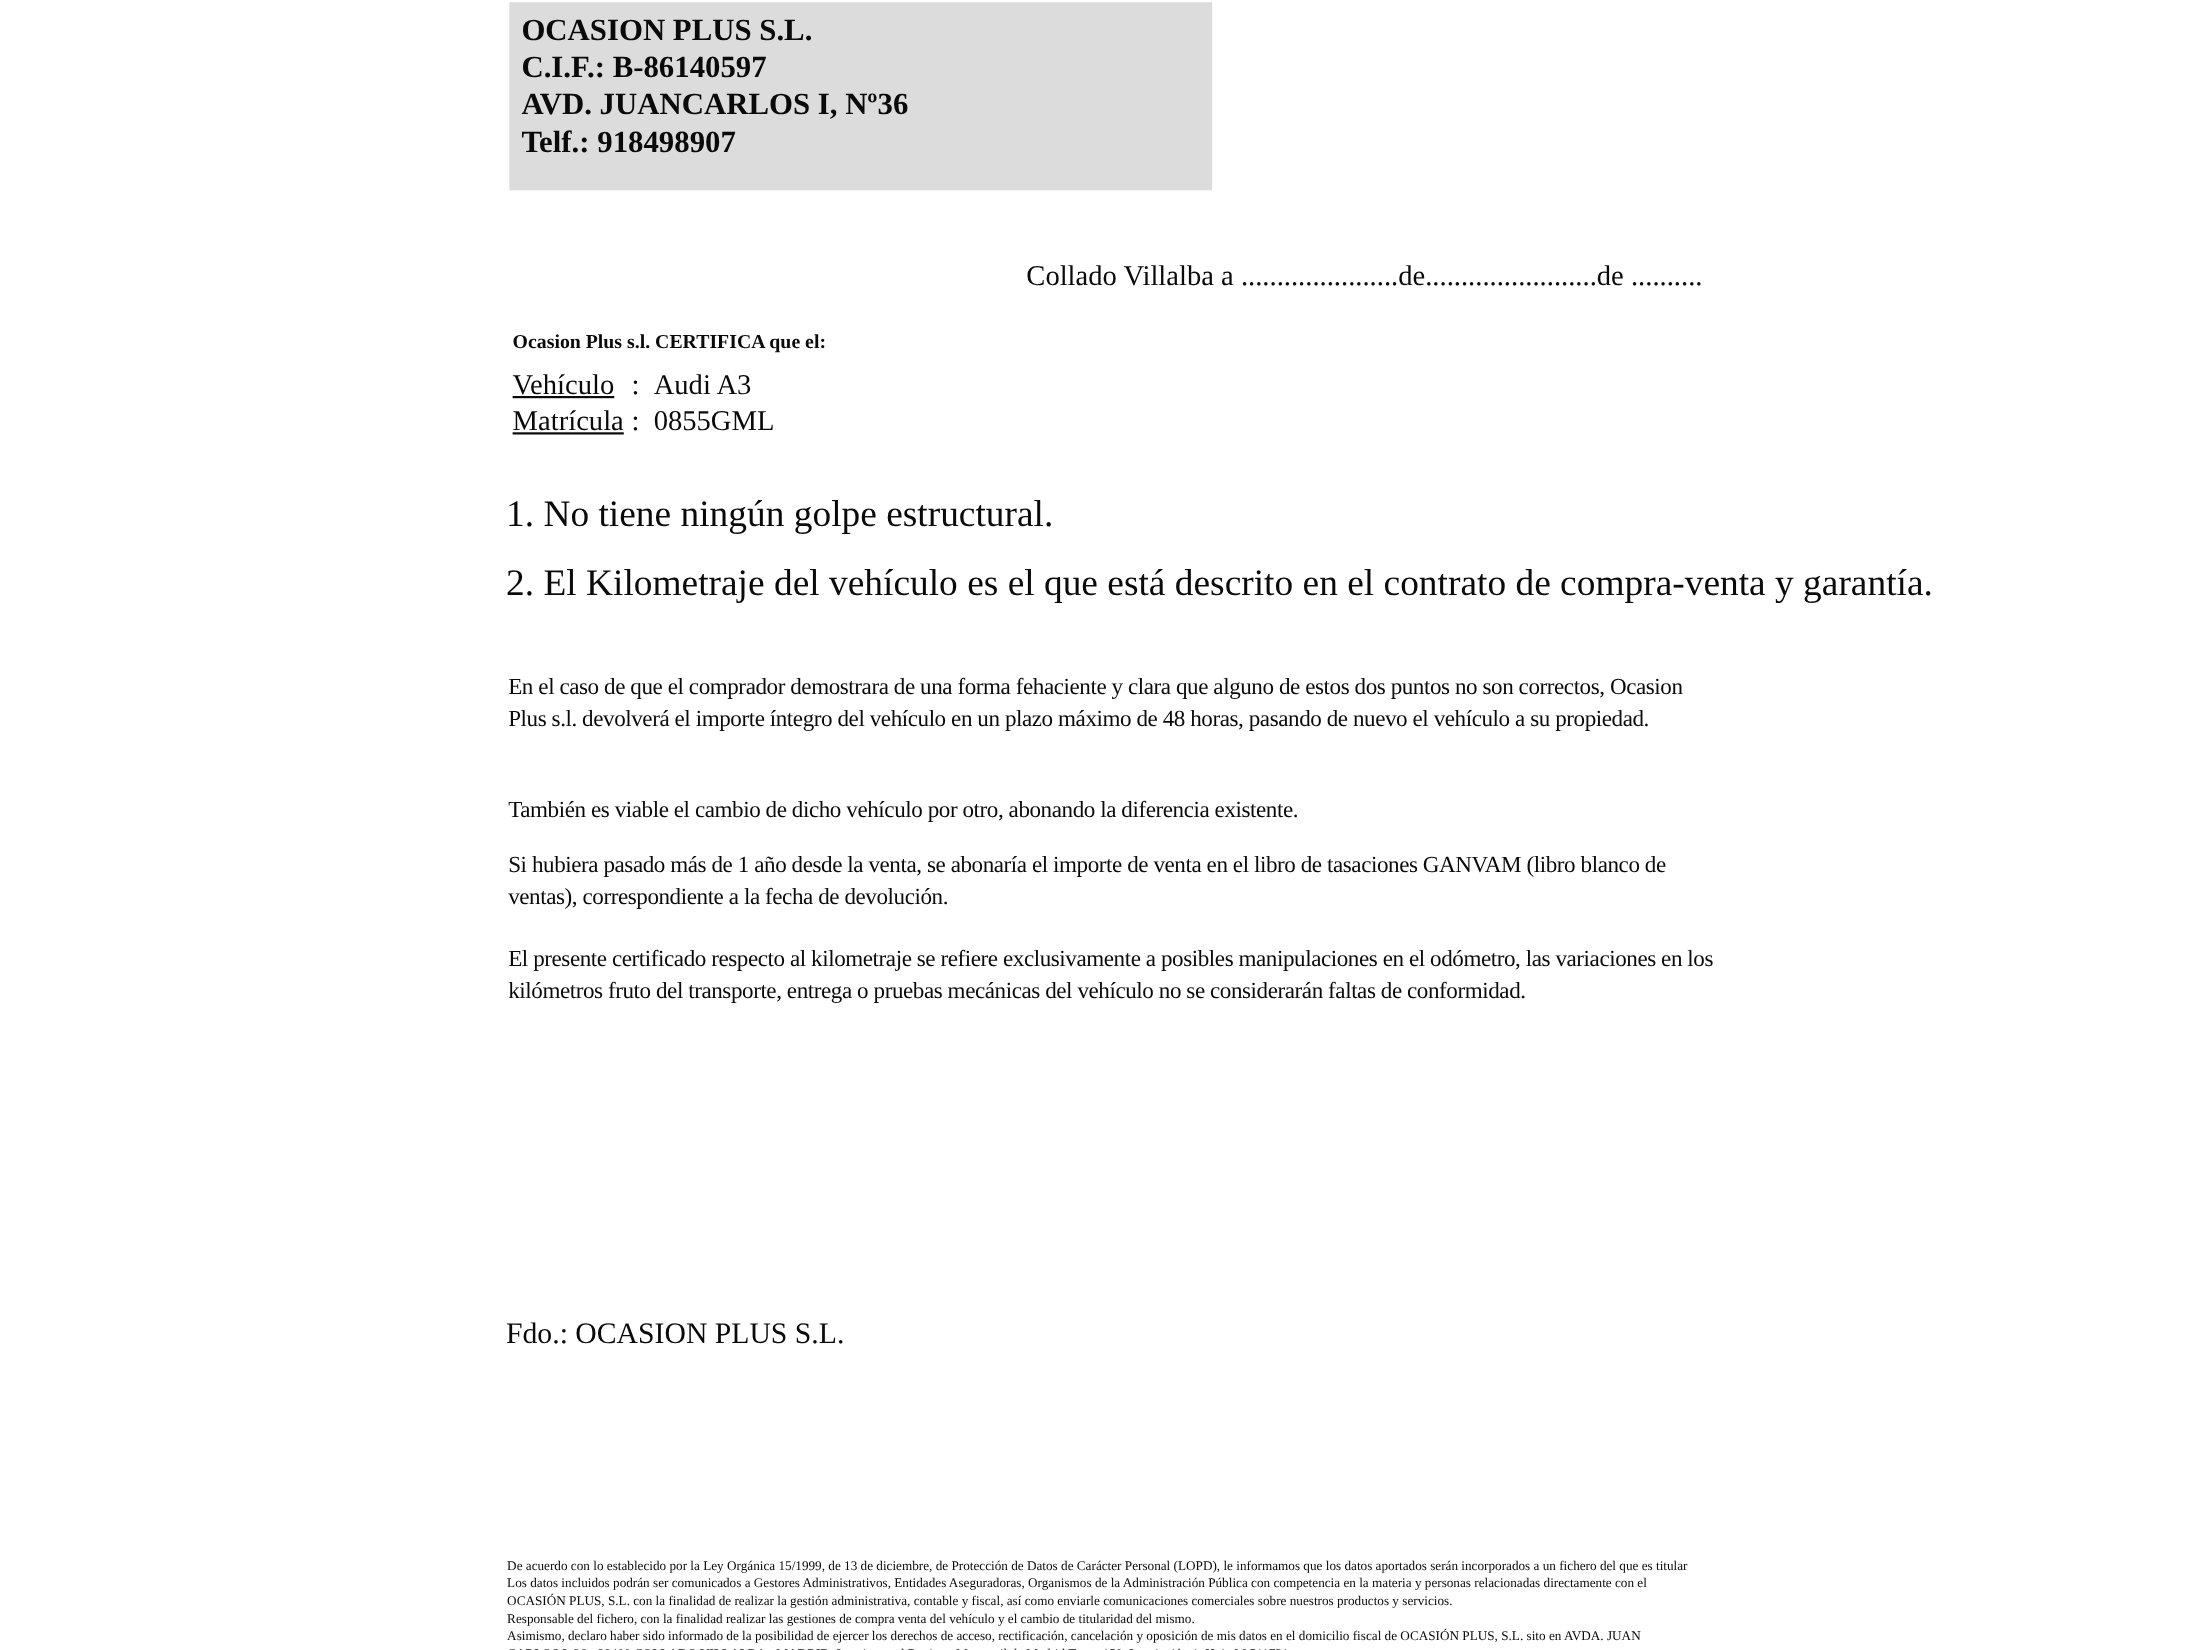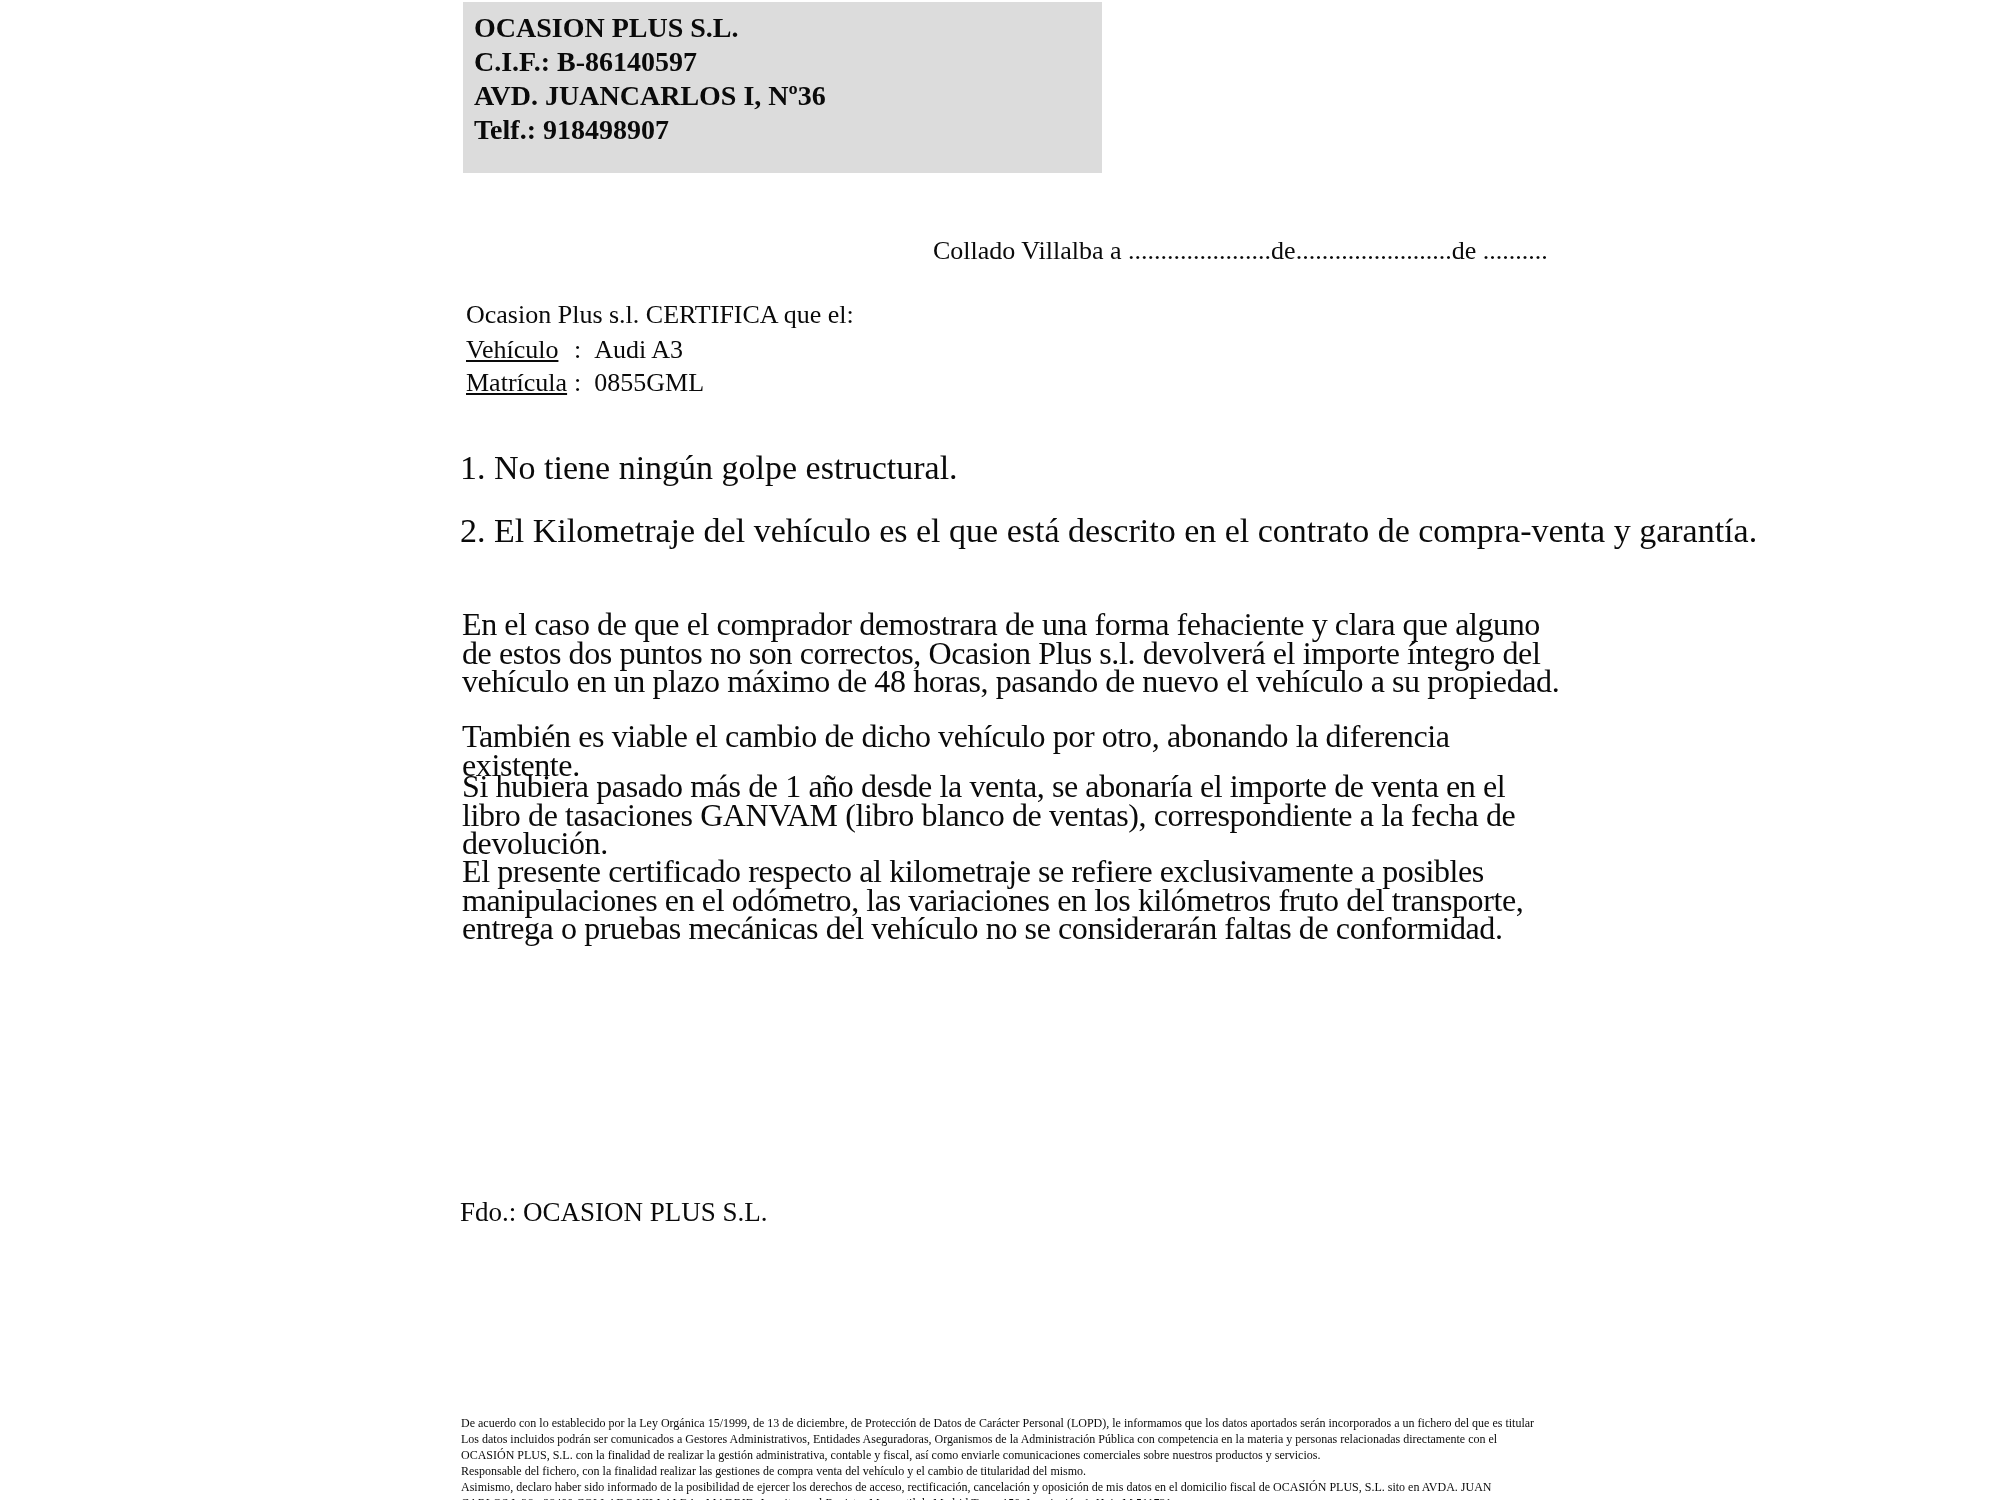--- a/index.html
+++ b/index.html
@@ -40,22 +40,23 @@
     position: absolute;
     left: 933px;
     top: 236px;
     font-size: 26px;
     white-space: nowrap;
   }
   .cert-intro {
     position: absolute;
     left: 466px;
     top: 300px;
-    font-size: 26px;
+    font-size: 18px;
     white-space: nowrap;
+    font-weight: bold;
   }
   .cert-row {
     position: absolute;
     left: 466px;
     font-size: 26px;
     display: flex;
     white-space: nowrap;
   }
   .cert-row.row-vehicle  { top: 335px; }
   .cert-row.row-plate    { top: 368px; }
@@ -70,21 +71,21 @@
     left: 460px;
     font-size: 34px;
     white-space: nowrap;
   }
   .numbered-item.item-1 { top: 449px; }
   .numbered-item.item-2 { top: 512px; }
   .para {
     position: absolute;
     left: 462px;
     width: 1105px;
-    font-size: 32px;
+    font-size: 21px;
     line-height: 28.5px;
     letter-spacing: -0.4px;
   }
   .para.p1 { top: 610px; }
   .para.p2 { top: 722px; }
   .para.p3 { top: 772px; }
   .para.p4 { top: 857px; }
   .signature {
     position: absolute;
     left: 460px;

